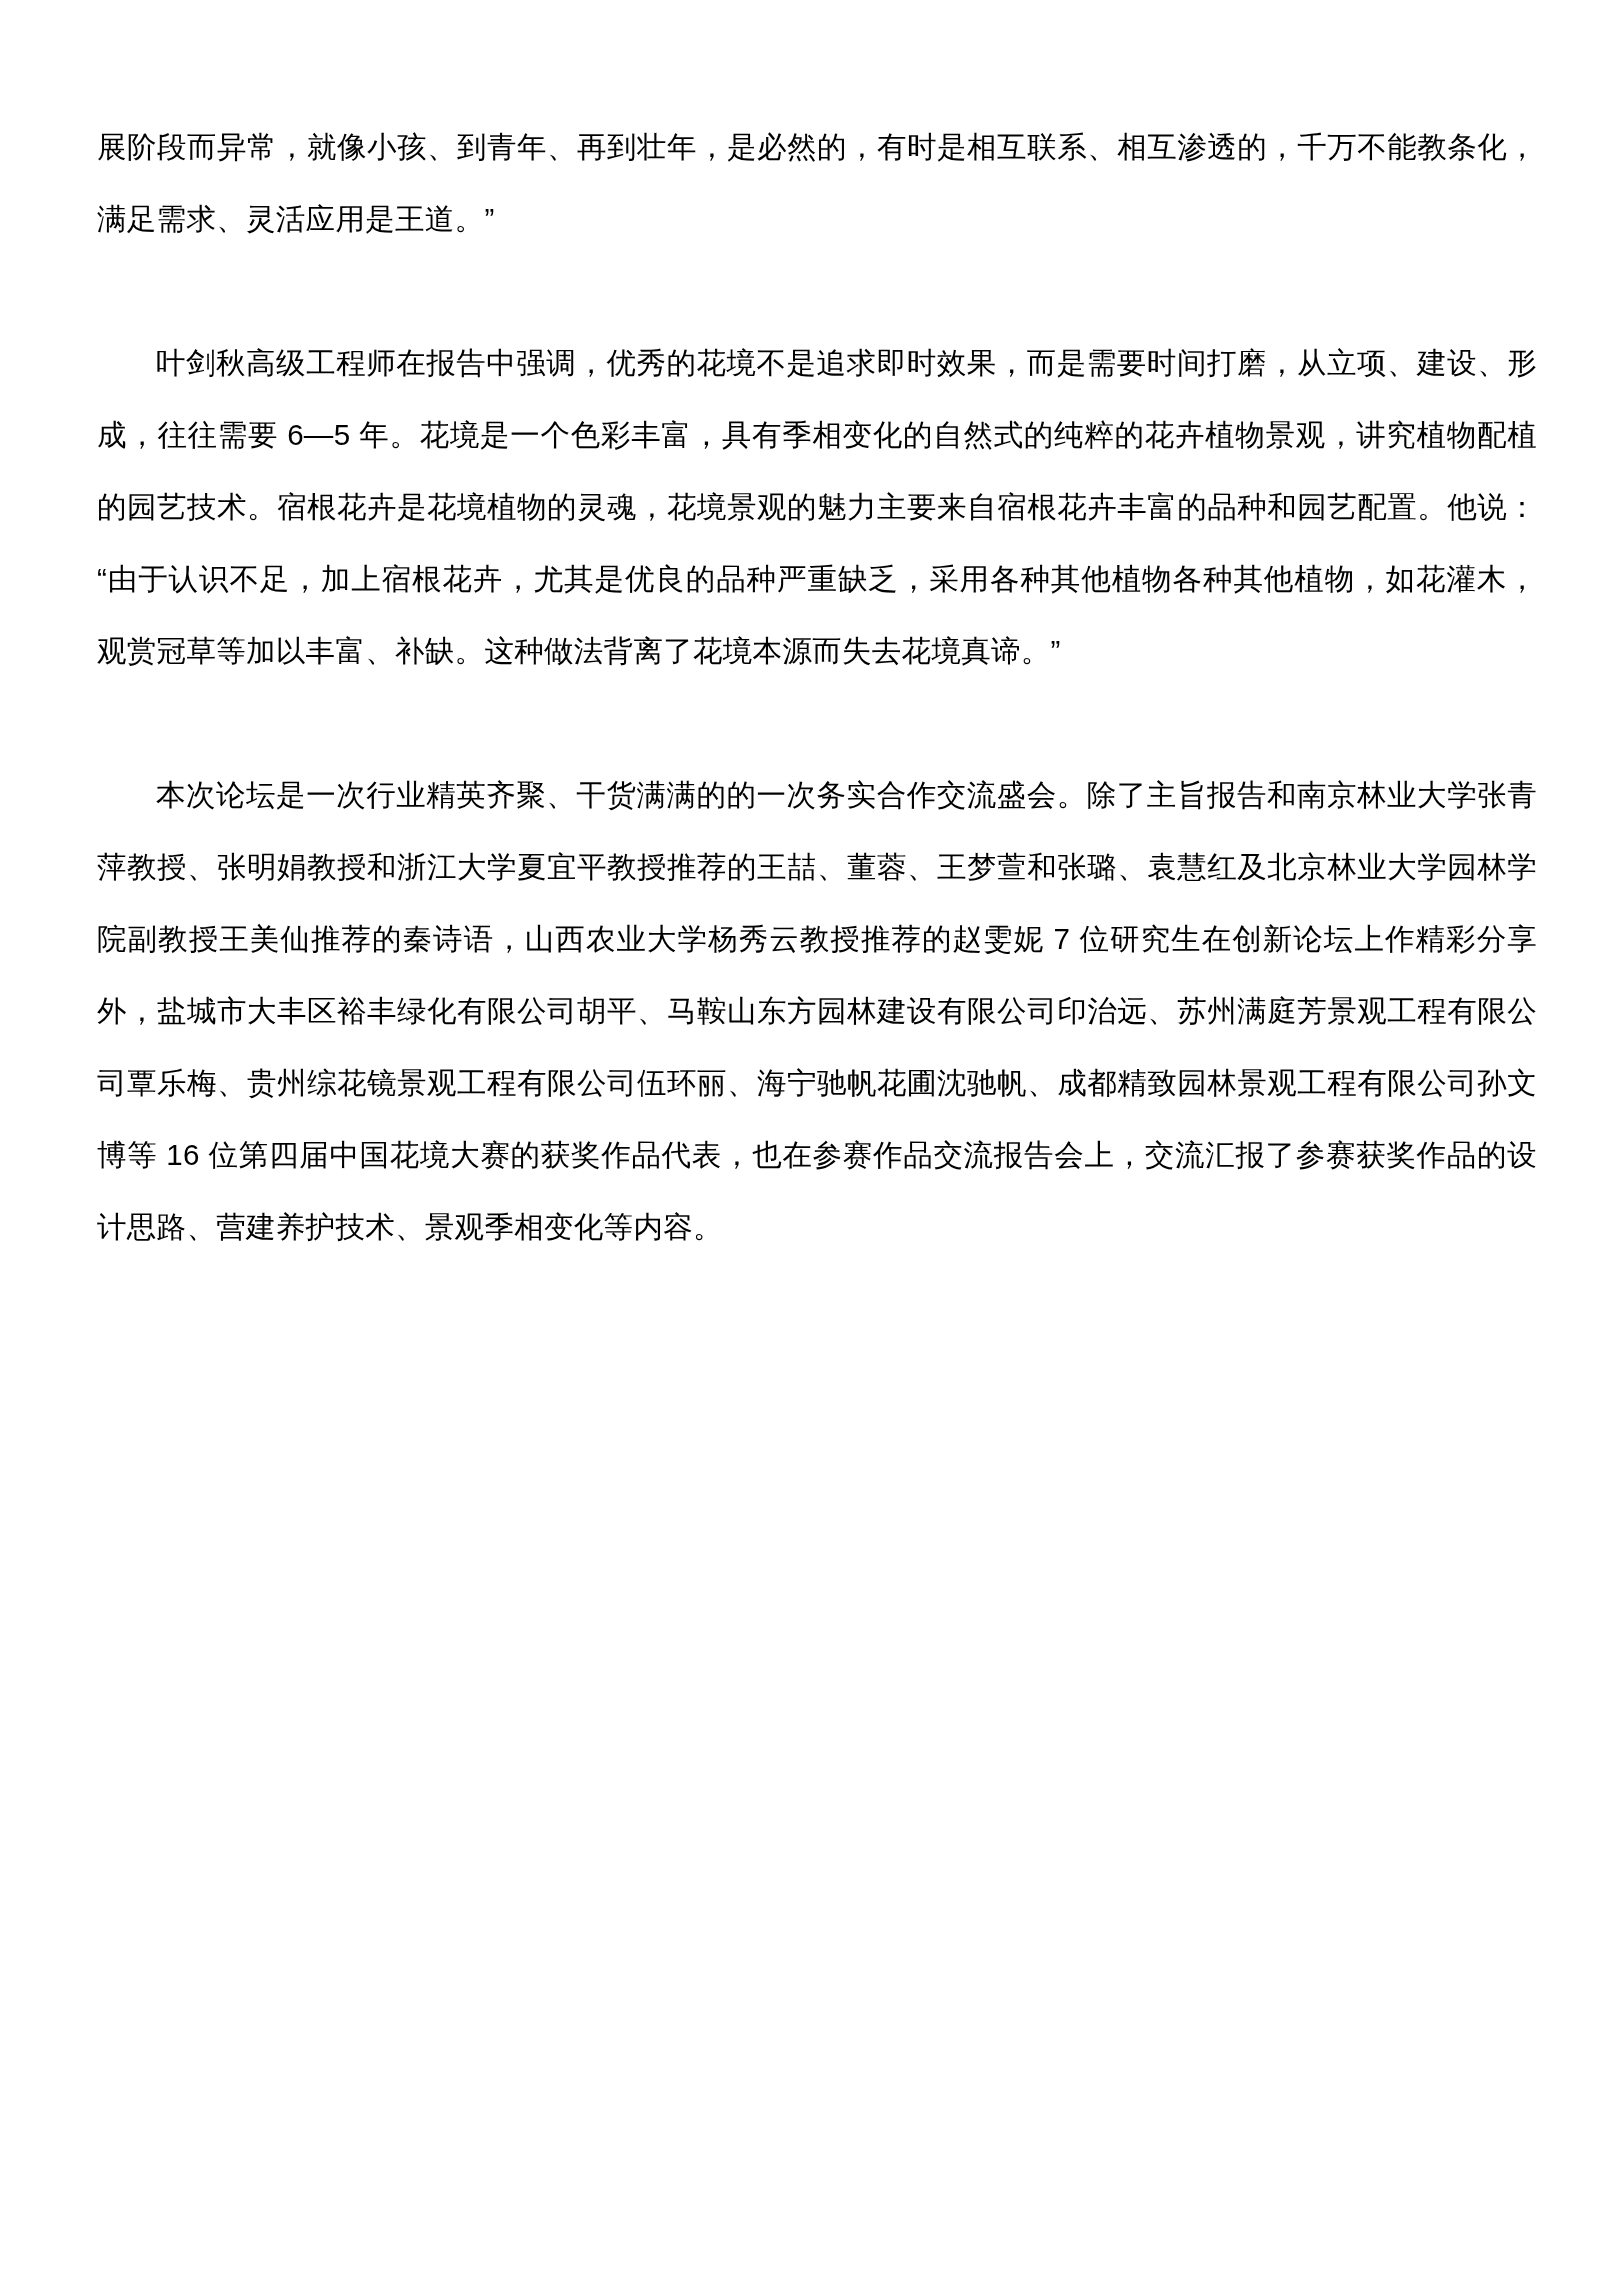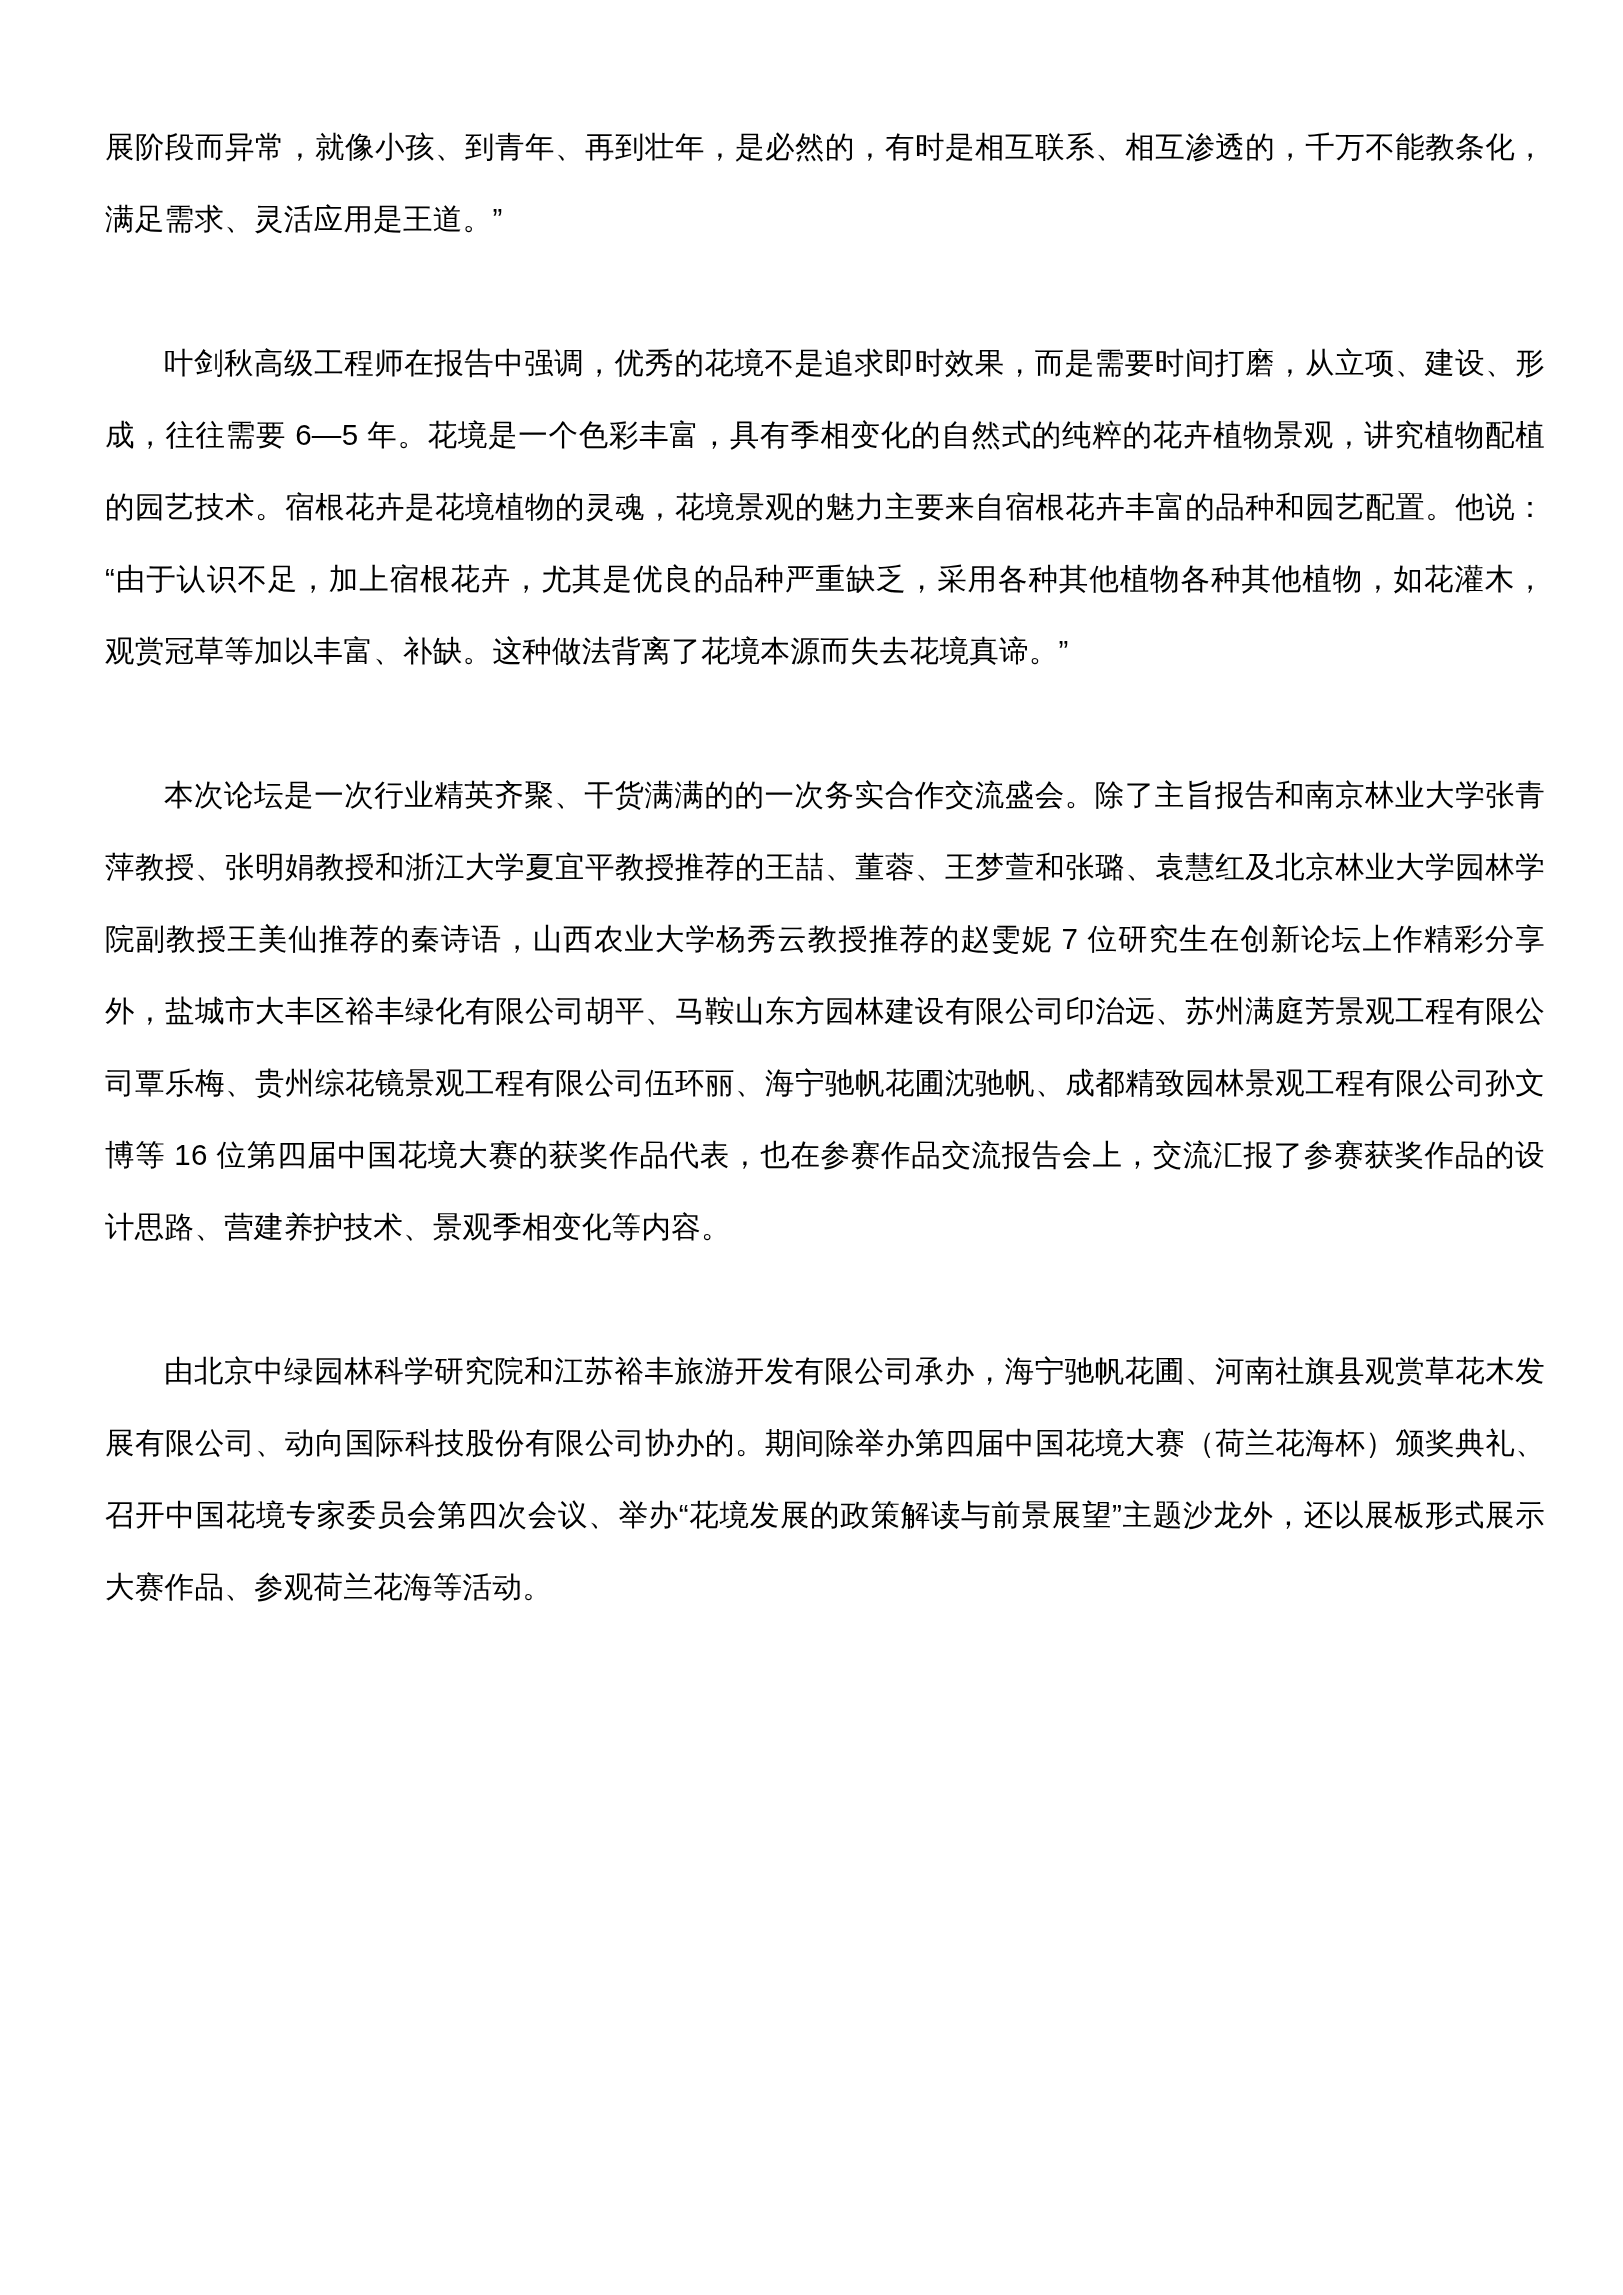--- a/index.html
+++ b/index.html
@@ -14,21 +14,20 @@
     margin: 0 auto;
     background: #ffffff;
     box-sizing: border-box;
     padding: 111px 86px 0 97px;
     font-family: "Liberation Sans", "DejaVu Sans", sans-serif;
     color: #000000;
     overflow: hidden;
   }
   .doc-body {
     width: 1440px;
-    margin-left: 8px;
   }
   p.para {
     margin: 0 0 72px 0;
     font-size: 29.5px;
     line-height: 72px;
     text-align: justify;
     text-justify: inter-ideograph;
     letter-spacing: 0.3px;
     word-break: break-all;
   }
@@ -37,16 +36,15 @@
   }
 </style>
 </head>
 <body>
 
 <div class="page">
   <div class="doc-body">
     <p class="para">展阶段而异常，就像小孩、到青年、再到壮年，是必然的，有时是相互联系、相互渗透的，千万不能教条化，满足需求、灵活应用是王道。”</p>
     <p class="para indent">叶剑秋高级工程师在报告中强调，优秀的花境不是追求即时效果，而是需要时间打磨，从立项、建设、形成，往往需要 6—5 年。花境是一个色彩丰富，具有季相变化的自然式的纯粹的花卉植物景观，讲究植物配植的园艺技术。宿根花卉是花境植物的灵魂，花境景观的魅力主要来自宿根花卉丰富的品种和园艺配置。他说：“由于认识不足，加上宿根花卉，尤其是优良的品种严重缺乏，采用各种其他植物各种其他植物，如花灌木，观赏冠草等加以丰富、补缺。这种做法背离了花境本源而失去花境真谛。”</p>
     <p class="para indent">本次论坛是一次行业精英齐聚、干货满满的的一次务实合作交流盛会。除了主旨报告和南京林业大学张青萍教授、张明娟教授和浙江大学夏宜平教授推荐的王喆、董蓉、王梦萱和张璐、袁慧红及北京林业大学园林学院副教授王美仙推荐的秦诗语，山西农业大学杨秀云教授推荐的赵雯妮 7 位研究生在创新论坛上作精彩分享外，盐城市大丰区裕丰绿化有限公司胡平、马鞍山东方园林建设有限公司印治远、苏州满庭芳景观工程有限公司覃乐梅、贵州综花镜景观工程有限公司伍环丽、海宁驰帆花圃沈驰帆、成都精致园林景观工程有限公司孙文博等 16 位第四届中国花境大赛的获奖作品代表，也在参赛作品交流报告会上，交流汇报了参赛获奖作品的设计思路、营建养护技术、景观季相变化等内容。</p>
-    <p class="para indent">由北京中绿园林科学研究院和江苏裕丰旅游开发有限公司承办，海宁驰帆花圃、河南社旗县观赏草花木发展有限公司、动向国际科技股份有限公司协办的。期间除举办第四届中国花境大赛（荷兰花海杯）颁奖典礼、召开中国花境专家委员会第四次会议、举办“花境发展的政策解读与前景展望”主题沙龙外，还以展板形式展示大赛作品、参观荷兰花海等活动。</p>
   </div>
 </div>
 
 
 </body></html>

